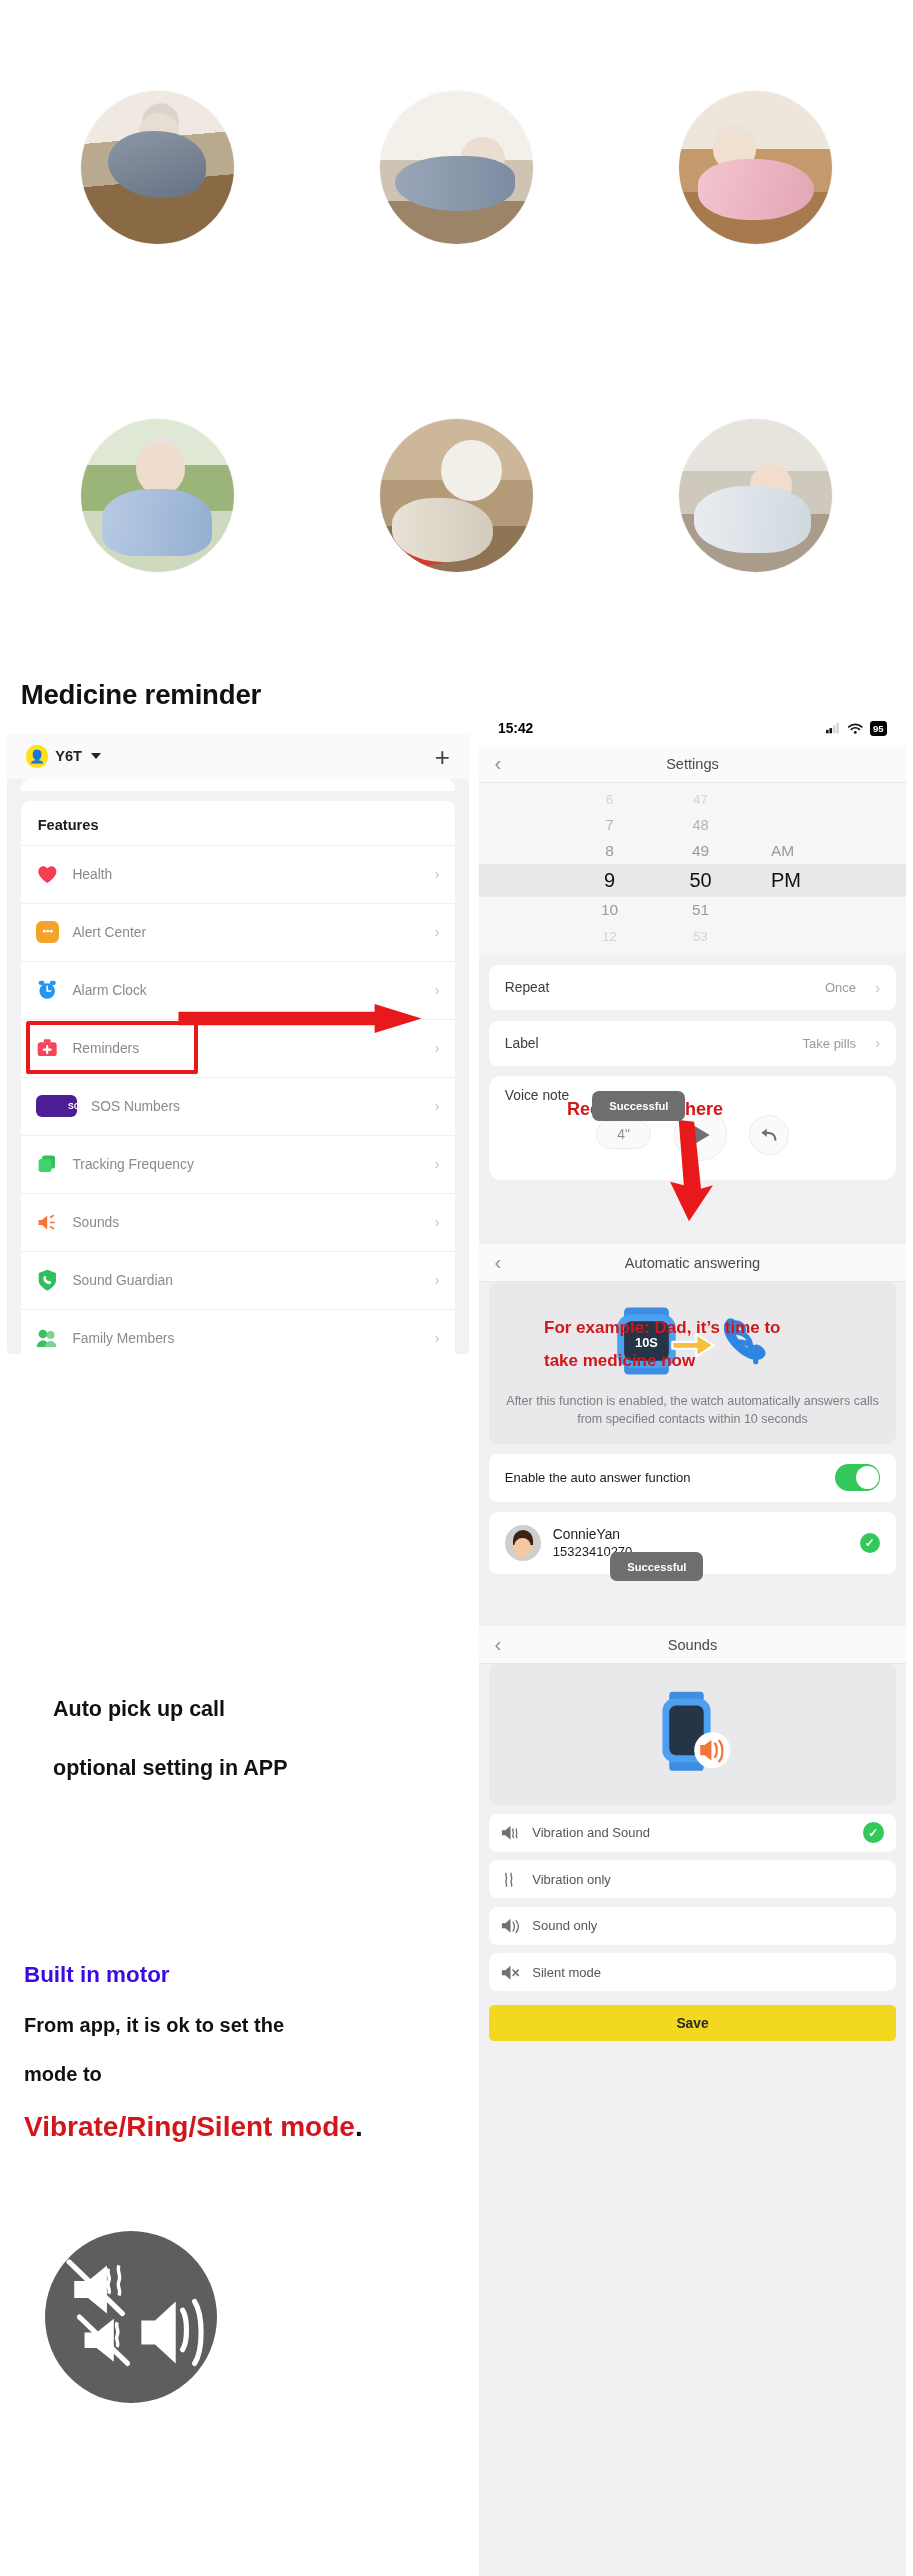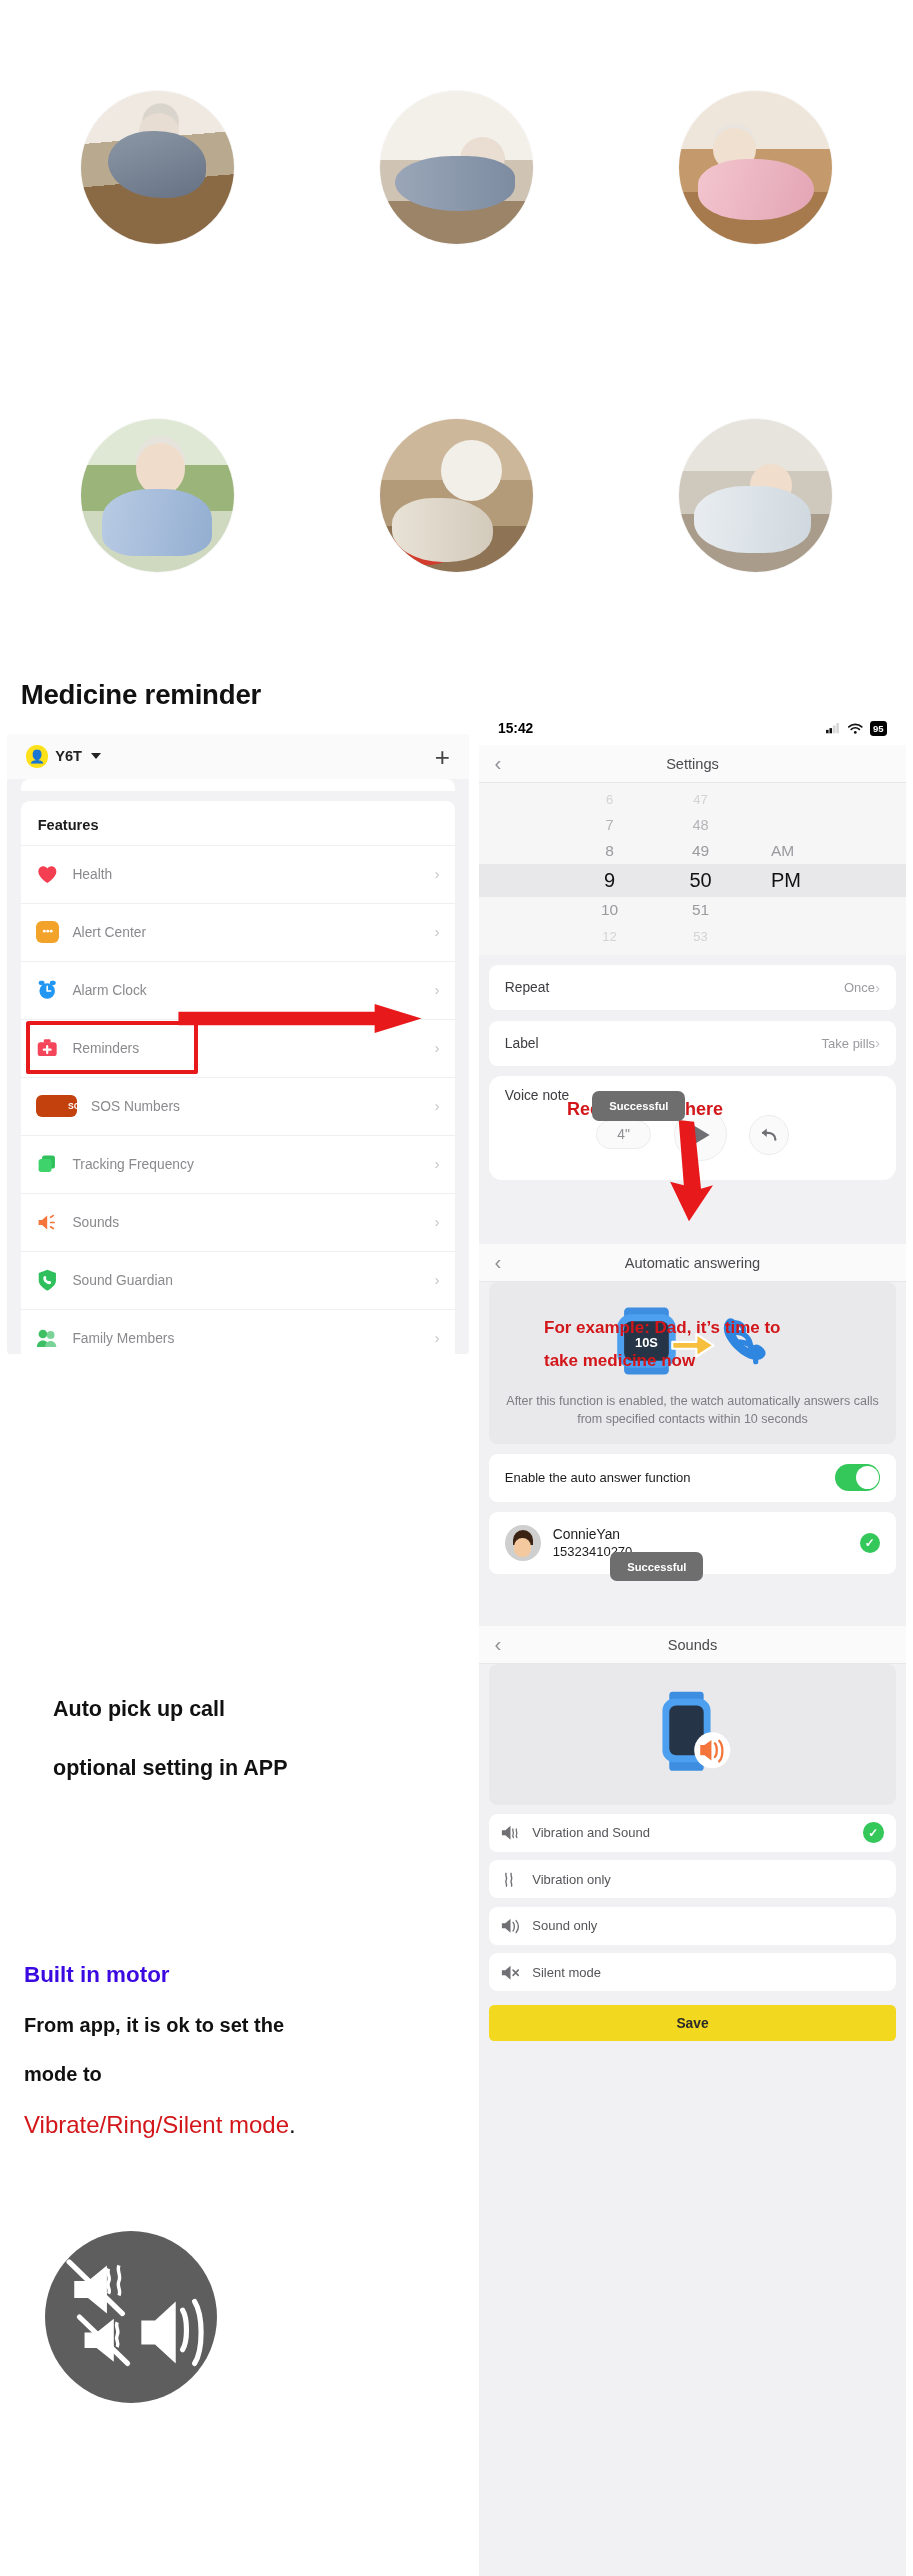--- a/index.html
+++ b/index.html
@@ -136,21 +136,21 @@
   .pk-dim{ color:#b4b4b8; font-size:14.6px;}
   .pk-mid{ color:#9a9a9f; font-size:15.5px;}
   .pk-sel{
     background:#e8e8ea; color:#111; font-size:20px; font-weight:400; height:33px;
   }
   .pk-sel span{ line-height:33px; }
 
   .r-card{ background:#fff; border-radius:8.6px; margin:10.3px 10.3px 0 10.3px;}
   .r-row{ display:flex;align-items:center;height:45px;padding:0 15.5px; }
   .r-label{ font-size:13.8px;color:#3c3c41;flex:1;}
-  .r-value{ font-size:13px;color:#9a9a9f;margin-right:0;}
+  .r-value{ font-size:13px;color:#9a9a9f;margin-right:19px;}
 
   .voice-card{ background:#fff;border-radius:13px;margin:10.3px 10.3px 0 10.3px;padding:12px 15.5px 19px 15.5px;position:relative;}
   .voice-title{ font-size:13.8px;color:#3c3c41;}
   .voice-ctrls{ display:flex;align-items:center;justify-content:center;gap:22.4px;margin-top:5.2px;}
   .chip-dur{ width:55px;height:29px;border-radius:14.6px;background:#fafafa;border:0.9px solid #ececee;
     display:flex;align-items:center;justify-content:center;color:#8e8e93;font-size:13.8px;}
   .btn-play{ width:53px;height:53px;border-radius:50%;background:#fafafa;border:0.9px solid #ececee;
     display:flex;align-items:center;justify-content:center;}
   .btn-redo{ width:40px;height:40px;border-radius:50%;background:#fafafa;border:0.9px solid #ececee;
     display:flex;align-items:center;justify-content:center;}
@@ -181,21 +181,21 @@
   .snd-label{ font-size:13px;color:#55555a;flex:1;}
   .save-btn{ margin:13.8px 10.3px 0 10.3px;height:36px;background:#f2d81e;border-radius:5.2px;
     display:flex;align-items:center;justify-content:center;font-size:13.8px;font-weight:bold;color:#2a2a2a;}
 
   
   .t-auto1{ position:absolute; left:53px; top:1697px; font-size:21.5px;font-weight:bold;color:#111;}
   .t-auto2{ position:absolute; left:53px; top:1756px; font-size:21.5px;font-weight:bold;color:#111;}
   .t-motor{ position:absolute; left:24px; top:1962px; font-size:22.4px;font-weight:bold;color:#3b0ae0;}
   .t-m1{ position:absolute; left:24px; top:2014px; font-size:20px;font-weight:bold;color:#111;}
   .t-m2{ position:absolute; left:24px; top:2063px; font-size:20px;font-weight:bold;color:#111;text-align:center;}
-  .t-m3{ position:absolute; left:24px; top:2111px; font-size:24px;font-weight:normal;color:#d2161a;}
+  .t-m3{ position:absolute; left:24px; top:2111px; font-size:28px;font-weight:bold;color:#d2161a;}
   .t-m3 .blk{ color:#111; }
 
   .speaker-circle{
     position:absolute; left:45px; top:2231px; width:172px;height:172px;border-radius:50%;
     background:#5e5e5e;
   }
 </style>
 </head>
 <body>
 
@@ -280,21 +280,21 @@
             <rect x="9" y="1.5" width="8" height="4" rx="1.6" fill="#f4455a"></rect>
             <rect x="2" y="5" width="22" height="16" rx="3.4" fill="#f4455a"></rect>
             <path d="M13 9.5v8M9 13.5h8" stroke="#fff" stroke-width="2.6" stroke-linecap="round"></path>
           </svg>
       </div>
       <div class="feat-label">Reminders</div>
       <div class="chev">›</div>
     </div>
 
     <div class="feat-row">
-      <div class="feat-icon" style="background:#c2410c;color:#fff;font-size:8.6px;font-weight:bold;padding-left:41px;">SOS</div>
+      <div class="feat-icon" style="background:#4c1d95;color:#fff;font-size:8.6px;font-weight:bold;padding-left:41px;">SOS</div>
       <div class="feat-label">SOS Numbers</div>
       <div class="chev">›</div>
     </div>
 
     <div class="feat-row">
       <div class="feat-icon">
         <svg width="22.4" height="22.4" viewBox="0 0 26 26">
             <rect x="7" y="3" width="15" height="15" rx="3" fill="#2fbf5c"></rect>
             <rect x="3" y="7" width="15" height="15" rx="3" fill="#3fd36c"></rect>
           </svg>

